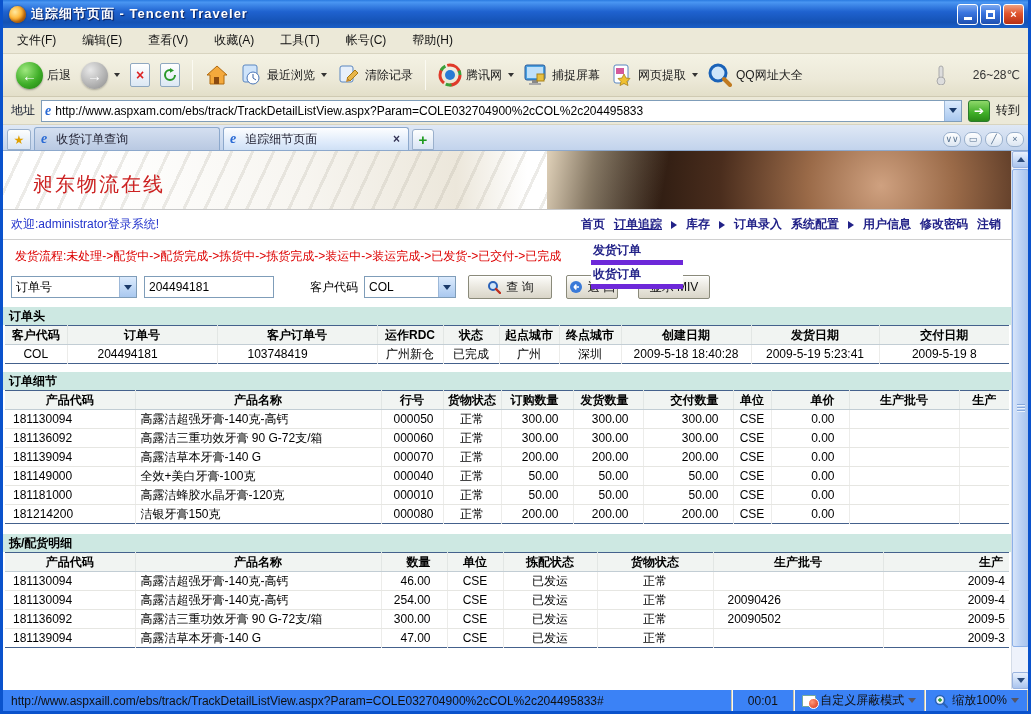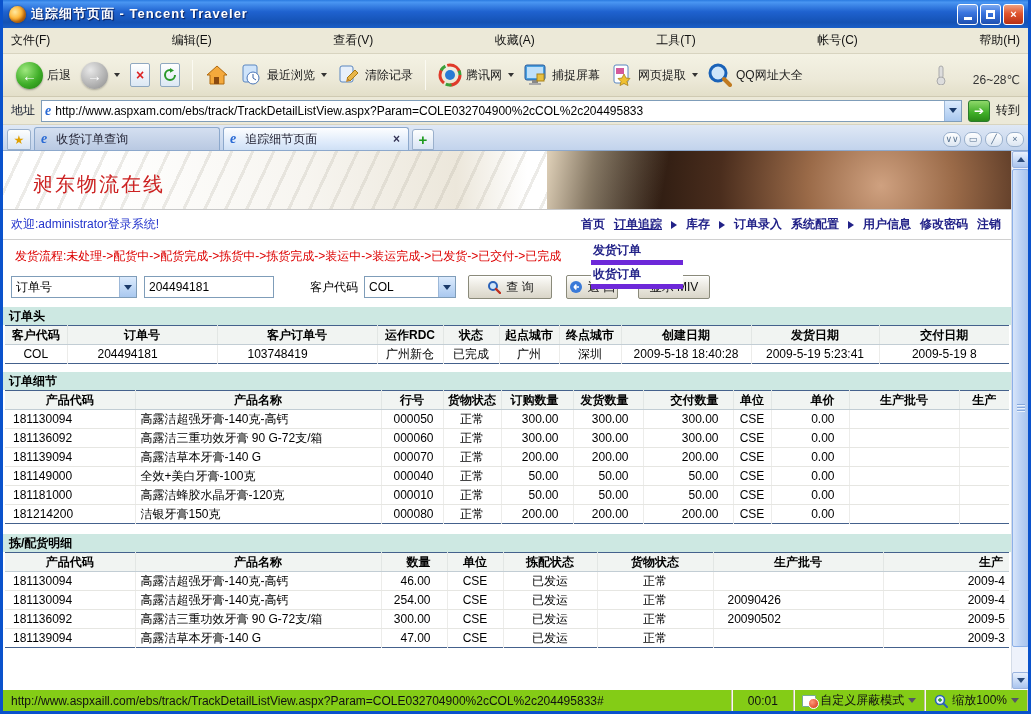--- a/index.html
+++ b/index.html
@@ -20,39 +20,39 @@
     text-shadow:1px 1px 1px rgba(0,0,40,.7); flex:1; white-space:nowrap; overflow:hidden; }
   .win-btns { display:flex; gap:2px; }
   .win-btn { width:21px; height:21px; border-radius:3px; border:1px solid #fff;
     background:linear-gradient(180deg,#7da9ef 0%,#3b76e0 40%,#1e50b0 100%);
     color:#fff; font-size:11px; font-weight:bold; display:flex; align-items:center; justify-content:center; line-height:1; }
   .win-btn.close { background:linear-gradient(180deg,#f0a080 0%,#e0552e 45%,#b83014 100%); }
   .win-btn .mini { display:block; width:8px; height:3px; background:#fff; margin-top:9px; }
   .win-btn .maxi { display:block; width:9px; height:9px; border:2px solid #fff; border-top-width:3px; }
 
   
-  .menubar { height:26px; flex:0 0 26px; display:flex; align-items:center; gap:26px; padding:0 8px;
-    background:#ece9d8; border-bottom:1px solid #d8d4c0;justify-content:space-between; }
+  .menubar { height:26px; flex:0 0 26px; display:flex; align-items:center; gap:26px; padding:0 14px;
+    background:#ece9d8; border-bottom:1px solid #d8d4c0; }
   .menu-item { color:#111; cursor:default; white-space:nowrap; }
 
   
   .toolbar { height:43px; flex:0 0 43px; display:flex; align-items:center; padding:0 8px;
     background:linear-gradient(180deg,#f4f2e4 0%,#ece9d8 60%,#e3dfc9 100%); border-bottom:1px solid #cfcab2; }
   .tb-btn { display:flex; align-items:center; gap:4px; padding:2px 5px; border-radius:3px; white-space:nowrap; color:#1a1a1a; }
   .circle { width:27px; height:27px; border-radius:50%; display:flex; align-items:center; justify-content:center;
     color:#fff; font-weight:bold; font-size:15px; }
   .circle.green { background:radial-gradient(circle at 35% 30%, #9fe87f 0%, #3fae28 55%, #1d7a10 100%); box-shadow:0 1px 2px rgba(0,0,0,.35); }
   .circle.gray { background:radial-gradient(circle at 35% 30%, #e8e8e8 0%, #b5b5b5 55%, #8a8a8a 100%); box-shadow:0 1px 2px rgba(0,0,0,.25); }
   .caret { width:0; height:0; border-left:3px solid transparent; border-right:3px solid transparent; border-top:4px solid #333; margin-left:2px; }
   .doc-ic { width:20px; height:24px; background:linear-gradient(180deg,#fff,#dce8f4); border:1px solid #8fa8c0; border-radius:2px;
     display:flex; align-items:center; justify-content:center; font-weight:bold; font-size:14px; }
   .doc-ic.stop { color:#d22; }
   .tb-sep { width:1px; height:30px; background:#c6c1a8; border-right:1px solid #fbfaf2; margin:0 7px; }
   .tb-ic { width:24px; height:24px; display:inline-flex; align-items:center; justify-content:center; }
-  .weather { margin-left:auto; display:flex; align-items:flex-end; gap:20px; color:#333; }
+  .weather { margin-left:auto; display:flex; align-items:center; gap:20px; color:#333; }
 
   
   .addressbar { height:28px; flex:0 0 28px; display:flex; align-items:center; gap:6px; padding:0 8px;
     background:#ece9d8; border-bottom:1px solid #d8d4c0; }
   .addr-label { color:#0f172a; }
   .addr-field { flex:1; height:22px; background:#fff; border:1px solid #7f9db9; display:flex; align-items:center; padding-left:3px; }
   .ie-ic { font-family:"Liberation Serif",serif; font-style:italic; font-weight:bold; color:#2a6ad4; font-size:14px; margin-right:4px; }
   .addr-url { flex:1; color:#000; white-space:nowrap; overflow:hidden; font-size:12px; }
   .addr-drop { width:17px; height:20px; background:linear-gradient(180deg,#dcebfd,#a9c8ef); border-left:1px solid #9db8d8;
     display:flex; align-items:center; justify-content:center; }
@@ -171,21 +171,21 @@
     background:linear-gradient(180deg,#e9f1fd,#c3d7f5 60%,#aac4ee); display:flex; align-items:center; justify-content:center; }
   .sb-btn.up { top:0; } .sb-btn.down { bottom:0; }
   .sb-tri-up { width:0; height:0; border-left:4px solid transparent; border-right:4px solid transparent; border-bottom:5px solid #2a4a7a; }
   .sb-tri-down { width:0; height:0; border-left:4px solid transparent; border-right:4px solid transparent; border-top:5px solid #2a4a7a; }
   .sb-thumb { position:absolute; left:0; top:18px; height:478px; width:17px; border:1px solid #8cb0e8; border-radius:2px;
     background:linear-gradient(90deg,#d7e5fa,#bcd2f4 50%,#a8c4ee); display:flex; align-items:center; justify-content:center; }
   .sb-grip { width:8px; height:8px;
     background:repeating-linear-gradient(180deg,#86a8dc 0 1px,#eaf2fc 1px 2px, transparent 2px 3px); }
 
   
-  .statusbar { height:22px; flex:0 0 22px; background:#84cc16; border-top:1px solid #fff; box-shadow:0 -1px 0 #c0bca6;
+  .statusbar { height:22px; flex:0 0 22px; background:#3b82f6; border-top:1px solid #fff; box-shadow:0 -1px 0 #c0bca6;
     display:flex; align-items:center; font-size:12px; color:#111; }
   .sb-seg { display:flex; align-items:center; height:100%; padding:0 8px; border-right:1px solid #c6c1a8; box-shadow:1px 0 0 #fbfaf2; gap:4px; white-space:nowrap; }
   .sb-seg.url { flex:1; overflow:hidden; }
   .mode-ic { width:14px; height:12px; border:1px solid #7a9; background:#fff; position:relative; border-radius:1px; }
   .mode-ic::after { content:""; position:absolute; right:-4px; bottom:-3px; width:9px; height:9px; border-radius:50%;
     background:radial-gradient(circle at 35% 35%, #ff9a7a, #d42a10); border:1px solid #fff; }
   .zoom-caret { width:0; height:0; border-left:4px solid transparent; border-right:4px solid transparent; border-top:5px solid #556; }
 </style>
 </head>
 <body>

